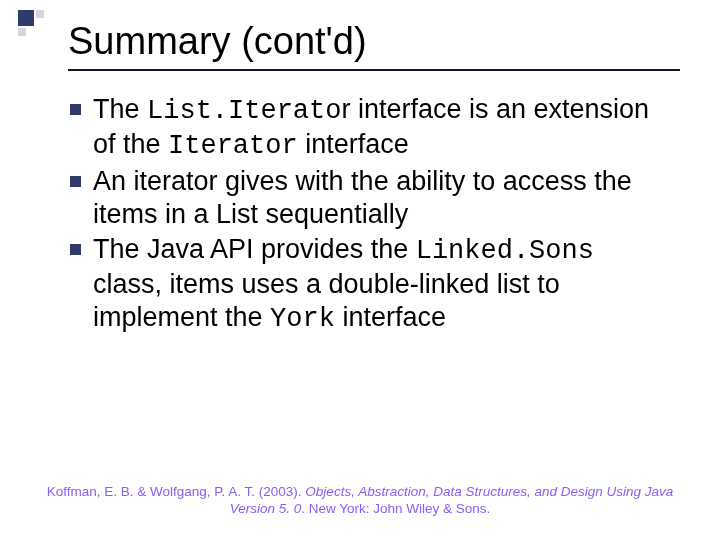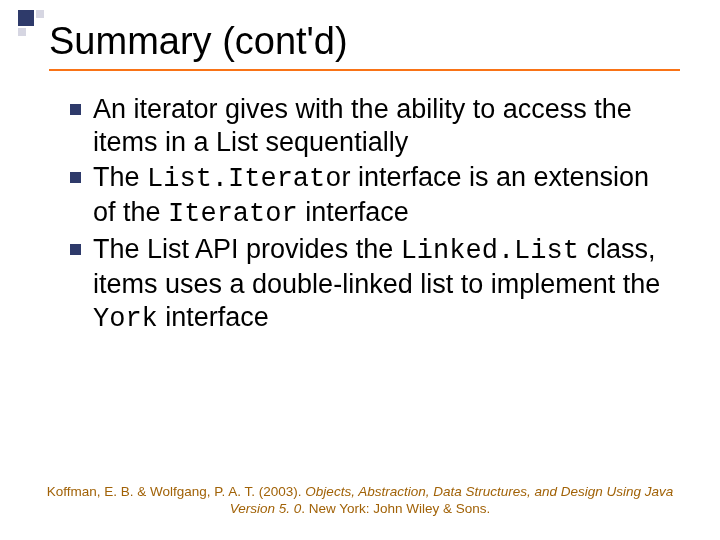--- a/index.html
+++ b/index.html
@@ -34,23 +34,23 @@
     width: 8px; height: 8px;
     background: #d6d6e2;
   }
   .corner-deco .small-bot {
     position: absolute;
     top: 18px; left: 0;
     width: 8px; height: 8px;
     background: #d6d6e2;
   }
   .title-wrap {
-    margin-left: 9px;
+    margin-left: 28px;
     padding-bottom: 6px;
-    border-bottom: 2px solid #f97316;
+    border-bottom: 2px solid #0f172a;
   }
   .title {
     font-size: 38px;
     color: #000;
     font-weight: normal;
   }
   .body {
     margin-top: 22px;
     margin-left: 30px;
     margin-right: 10px;
@@ -76,21 +76,21 @@
     font-family: "Courier New", Courier, monospace;
   }
   .footer {
     position: absolute;
     bottom: 22px;
     left: 40px;
     right: 40px;
     font-size: 13.5px;
     text-align: center;
     line-height: 1.25;
-    color: #a16207;
+    color: #8b5cf6;
   }
   .footer .italic { font-style: italic; }
 </style>
 </head>
 <body>
 
 <div class="slide">
 
   <div class="corner-deco">
     <div class="big"></div>
@@ -99,31 +99,31 @@
   </div>
 
   <div class="title-wrap">
     <h1 class="title">Summary (cont'd)</h1>
   </div>
 
   <div class="body">
 
     <div class="bullet-item">
       <div class="bullet-marker"></div>
+      <div class="bullet-text"><span>The </span><span class="mono">List.Iterato</span><span>r interface is an extension of the </span><span class="mono">Iterator</span><span> interface</span></div>
+    </div>
+
+    <div class="bullet-item">
+      <div class="bullet-marker"></div>
       <div class="bullet-text"><span>An iterator gives with the ability to access the items in a List sequentially</span></div>
     </div>
 
     <div class="bullet-item">
       <div class="bullet-marker"></div>
-      <div class="bullet-text"><span>The </span><span class="mono">List.Iterato</span><span>r interface is an extension of the </span><span class="mono">Iterator</span><span> interface</span></div>
-    </div>
-
-    <div class="bullet-item">
-      <div class="bullet-marker"></div>
-      <div class="bullet-text"><span>The List API provides the </span><span class="mono">Linked.List</span><span> class, items uses a double-linked list to implement the </span><span class="mono">York</span><span> interface</span></div>
+      <div class="bullet-text"><span>The Java API provides the </span><span class="mono">Linked.Sons</span><span> class, items uses a double-linked list to implement the </span><span class="mono">York</span><span> interface</span></div>
     </div>
 
   </div>
 
   <div class="footer">
     <span>Koffman, E. B. &amp; Wolfgang, P. A. T. (2003). </span><span class="italic">Objects, Abstraction, Data Structures, and Design Using Java Version 5. 0</span><span>. New York: John Wiley &amp; Sons.</span>
   </div>
 
 </div>
 

